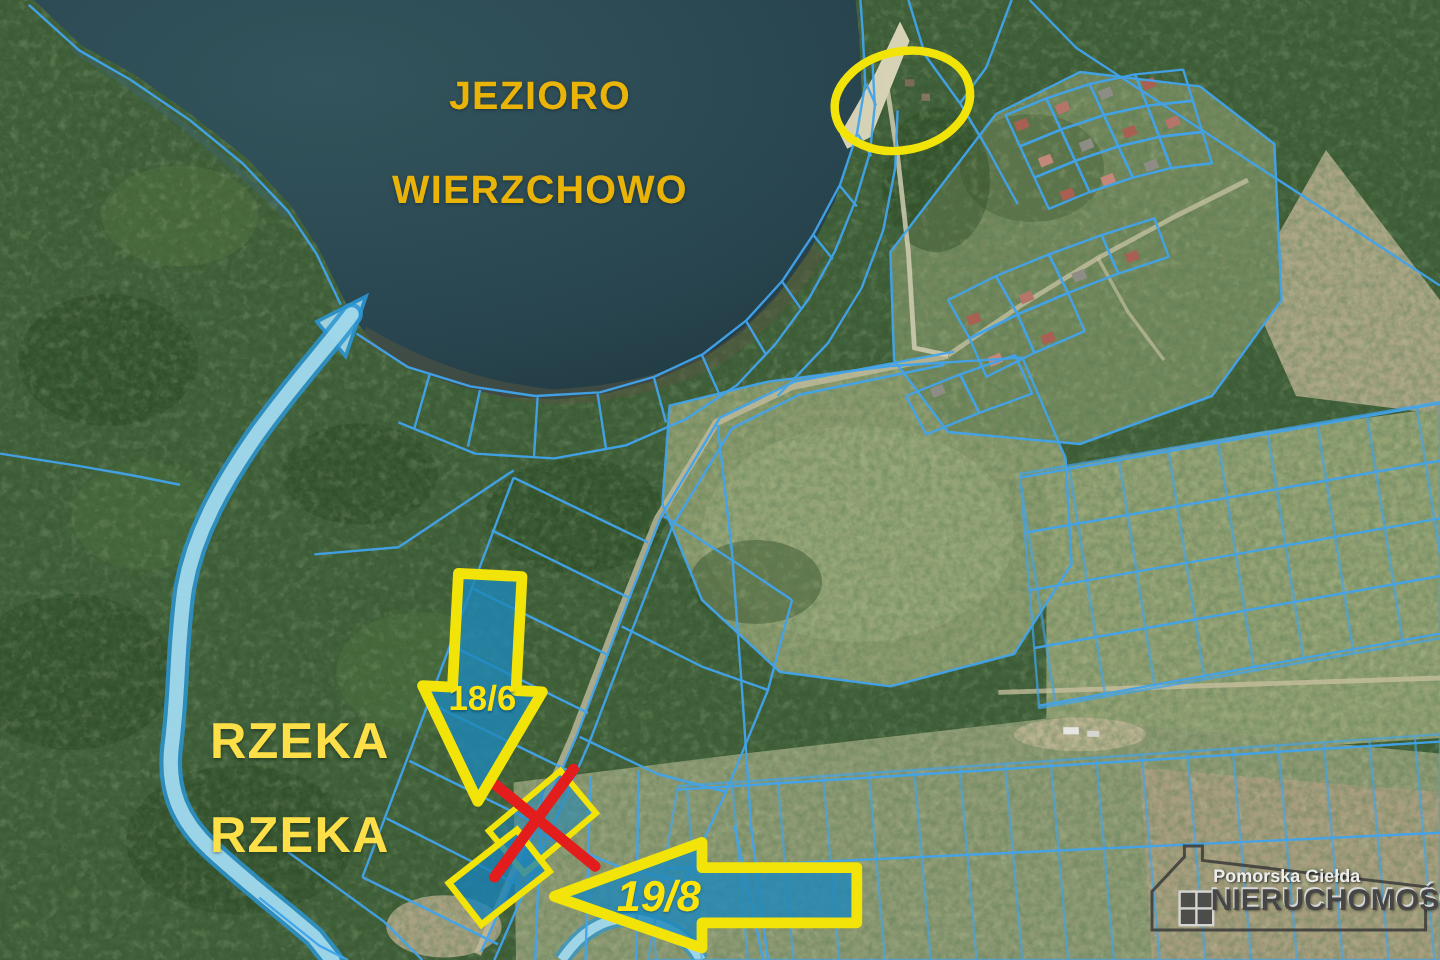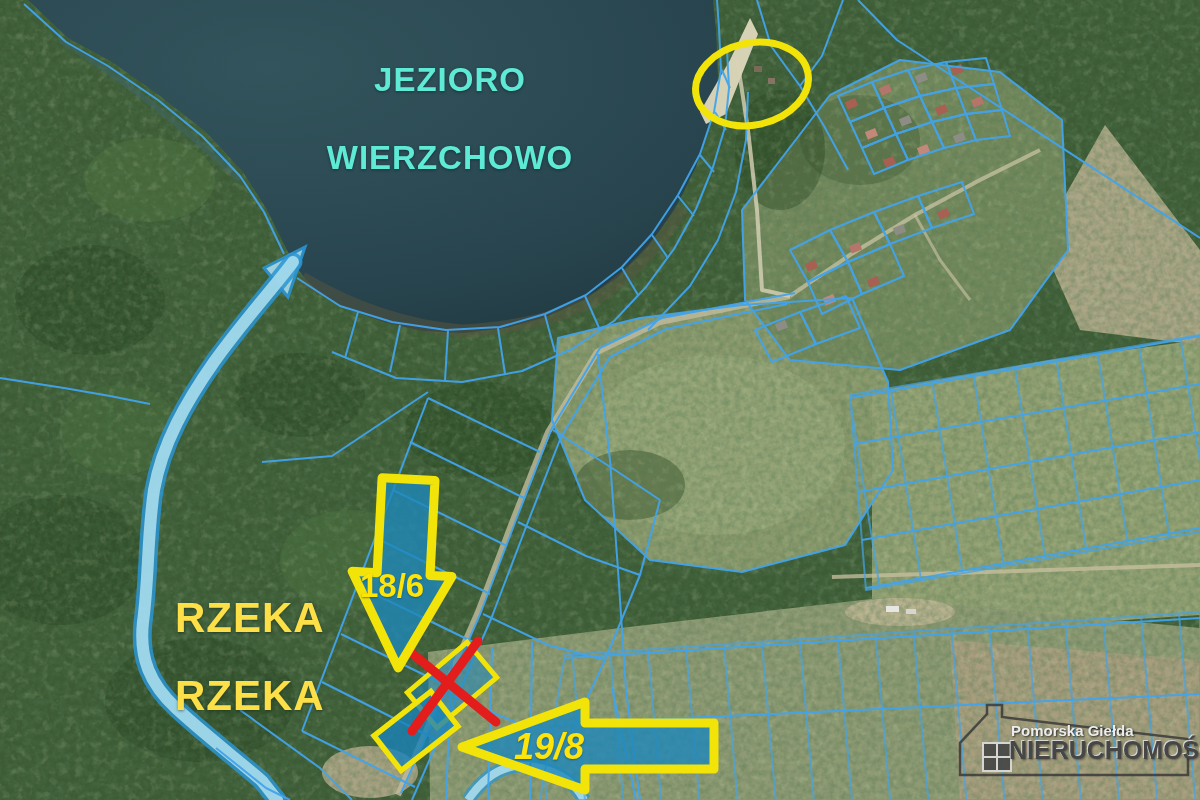--- a/index.html
+++ b/index.html
@@ -1,26 +1,26 @@
 <!DOCTYPE html>
 <html><head>
 <meta charset="utf-8">
 <style>
   html,body{margin:0;padding:0;background:#222;}
   #canvas{position:relative;width:1200px;height:800px;overflow:hidden;background:#3d5c36;
           font-family:"Liberation Sans",sans-serif;}
   #basemap{position:absolute;left:0;top:0;}
   .maplabel{position:absolute;font-weight:bold;white-space:pre;}
   #lake-label{left:320px;top:60px;width:260px;text-align:center;font-size:33px;line-height:39px;
-              color:#5eead4;letter-spacing:1px;text-shadow:0 1px 3px rgba(10,30,40,.55);}
+              color:#eab308;letter-spacing:1px;text-shadow:0 1px 3px rgba(10,30,40,.55);}
   #plaza-label{left:616px;top:2px;font-size:37px;color:#f0e409;letter-spacing:2px;
                text-shadow:0 1px 2px rgba(40,60,20,.55);}
   #river-label{left:175px;top:598px;font-size:42px;line-height:39px;color:#fde047;letter-spacing:1px;
                text-shadow:0 1px 3px rgba(10,30,20,.5);}
-  #label-186{left:360px;top:567px;width:84px;font-size:33px;color:#ffe409;
+  #label-186{left:360px;top:567px;width:84px;text-align:center;font-size:29px;color:#ffe409;
              text-shadow:0 1px 2px rgba(0,70,110,.6);}
   #label-188{left:514px;top:726px;font-size:36px;color:#ffe409;font-style:italic;
              text-shadow:0 1px 2px rgba(0,70,110,.6);}
   #watermark{position:absolute;left:952px;top:700px;width:248px;height:86px;}
   #wm-line1{position:absolute;left:59px;top:22px;font-size:15px;font-weight:bold;color:#ededed;
             text-shadow:1px 1px 2px rgba(25,25,25,.85);}
   #wm-line2{position:absolute;left:57px;top:36px;font-size:25px;font-weight:900;color:#464646;
             letter-spacing:0;text-shadow:-1px -1px 0 #d6d6d6,1px 1px 2px rgba(0,0,0,.4);}
 </style>
 </head>

